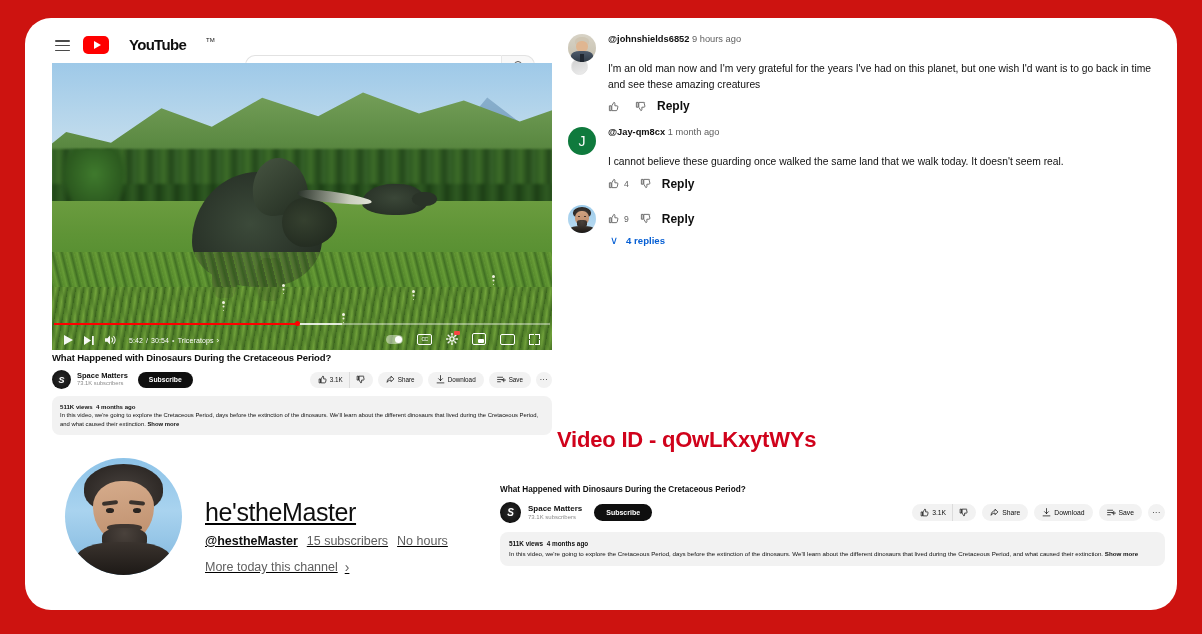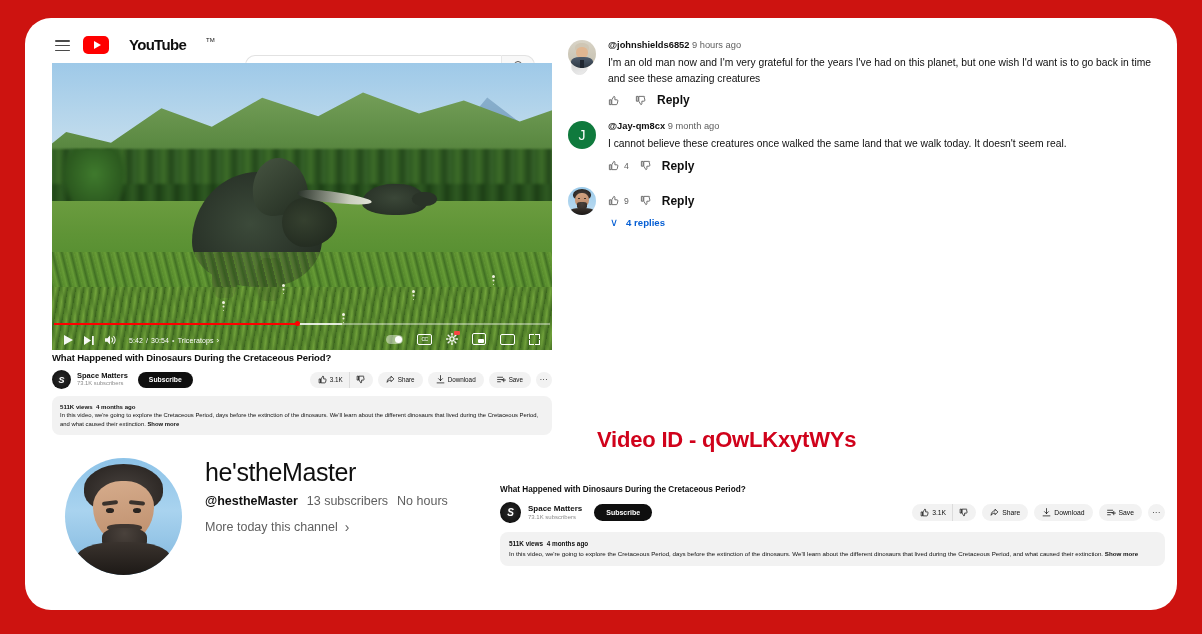--- a/index.html
+++ b/index.html
@@ -236,21 +236,21 @@
   .pill.split-right { border-radius: 0 11px 11px 0; padding-left:6px; border-left:1px solid #dcdcdc; }
   .pill.round { width:16px; padding:0; justify-content:center; border-radius:50%; font-size:7px; letter-spacing:.5px;}
   .desc-box {
     margin-top: 7px; background:#f2f2f2; border-radius:8px;
     padding: 6px 8px; font-size:5.9px; color:#0f0f0f; line-height:1.5;
   }
   .desc-stats { font-weight:bold; font-size:6.1px; }
   .show-more { font-weight:bold; }
 
   
-  #profile { position:absolute; left: 40px; top: 440px; display:flex; align-items:flex-start; }
+  #profile { position:absolute; left: 40px; top: 440px; display:flex; align-items:flex-end;text-decoration:underline; }
   #profile-avatar {
     width:117px; height:117px; border-radius:50%;
     overflow:hidden; position:relative;
     background: linear-gradient(180deg,#8dc3e8 0%, #a9d3ef 45%, #7fb6dd 100%);
     flex: none;
   }
   .pa-hair { position:absolute; left:16%; top:5%; width:68%; height:42%; background: radial-gradient(ellipse at 50% 60%, #4a4440 0%, #2f2a27 70%, #23201e 100%); border-radius:50% 50% 42% 42%; }
   .pa-face { position:absolute; left:24%; top:20%; width:52%; height:52%; background: linear-gradient(170deg,#d6ac8c,#bd8e6c); border-radius:46% 46% 48% 48% / 42% 42% 58% 58%; }
   .pa-brow-l { position:absolute; left:32%; top:37%; width:14%; height:3.5%; background:#3a322c; border-radius:2px; transform:rotate(-7deg); }
   .pa-brow-r { position:absolute; left:55%; top:37%; width:14%; height:3.5%; background:#3a322c; border-radius:2px; transform:rotate(6deg); }
@@ -261,27 +261,27 @@
   .pa-body { position:absolute; left:10%; bottom:0; width:80%; height:28%; background: linear-gradient(180deg,#3a332e,#1d1916); border-radius:44% 44% 0 0; }
   #profile-text { margin-left: 23px; }
   .profile-title { font-size: 25px; color:#0f0f0f; letter-spacing:-0.4px; }
   .profile-sub { margin-top: 7px; font-size: 12.5px; color:#0f0f0f; display:flex; gap:9px; align-items:center; }
   .profile-sub .handle { font-weight:bold; }
   .profile-sub .muted { color:#606060; }
   .profile-more { margin-top: 11px; font-size: 12.5px; color:#606060; display:flex; align-items:center; gap:7px; cursor:pointer; }
   .chev-r { font-size: 14px; }
 
   
-  #comments { position:absolute; left: 543px; top: 22px; width: 600px; }
+  #comments { position:absolute; left: 543px; top: 16px; width: 600px; }
   .comment { display:flex; margin-bottom: 14px; }
   .c-avatar { width:28px; height:28px; border-radius:50%; flex:none; overflow:hidden; position:relative; }
   .c-body { margin-left:12px; flex:1; }
   .c-head { font-size: 9.3px; color:#606060; line-height:1.2; }
   .c-head .c-author { font-weight:bold; color:#0f0f0f; }
-  .c-text { margin-top: 4px; font-size: 10.3px; color:#0f0f0f; line-height:1.5; }
+  .c-text { margin-top: 16px; font-size: 10.3px; color:#0f0f0f; line-height:1.5; }
   .c-actions { margin-top: 7px; display:flex; align-items:center; gap:11px; }
   .c-act { display:flex; align-items:center; gap:5px; cursor:pointer; font-size:8.6px; color:#606060; }
   .c-reply { font-size:12px; font-weight:bold; color:#0f0f0f; cursor:pointer; }
   .replies-link {
     margin-top: 8px; margin-left: 2px; display:flex; align-items:center; gap:8px;
     color:#065fd4; font-size:9.6px; font-weight:bold; cursor:pointer;
   }
   .chev-d { font-size: 11px; font-weight: normal; }
 
   
@@ -299,21 +299,21 @@
   .av-hesthe { background: linear-gradient(180deg,#9ccbea 0%, #bcdcf2 100%); }
   .av-hesthe .hh { position:absolute; left:18%; top:8%; width:64%; height:40%; background: radial-gradient(ellipse at 50% 60%, #4a4440 0%, #2b2623 75%); border-radius:50% 50% 40% 40%; }
   .av-hesthe .ff { position:absolute; left:26%; top:22%; width:48%; height:50%; background: linear-gradient(170deg,#d2a482,#b9886a); border-radius:46%; }
   .av-hesthe .el { position:absolute; left:35%; top:41%; width:8%; height:5%; background:#241f1c; border-radius:50%; }
   .av-hesthe .er { position:absolute; left:57%; top:41%; width:8%; height:5%; background:#241f1c; border-radius:50%; }
   .av-hesthe .bd { position:absolute; left:31%; top:56%; width:38%; height:26%; background: radial-gradient(ellipse at 50% 20%, #4a423c, #2e2825); border-radius:36% 36% 52% 52%; }
   .av-hesthe .bo { position:absolute; left:8%; bottom:0; width:84%; height:24%; background: linear-gradient(180deg,#3a332e,#1b1714); border-radius:44% 44% 0 0; }
 
   
   #video-id {
-    position: absolute; left: 572px; top: 409px;
+    position: absolute; left: 532px; top: 409px;
     font-size: 22px; font-weight: bold; color:#d0021b;
     letter-spacing: -0.2px;
   }
 
   
   #br-panel { position:absolute; left: 475px; top: 467px; width: 665px; }
   .br-title { font-size: 8.2px; font-weight:bold; color:#0f0f0f; }
   .br-row { display:flex; align-items:center; margin-top: 8px; }
   .br-avatar {
     width:21px; height:21px; border-radius:50%;
@@ -530,21 +530,21 @@
         <span class="pa-eye-l"></span>
           <span class="pa-eye-r"></span>
         <span class="pa-stache"></span>
           <span class="pa-beard"></span>
         <span class="pa-body"></span>
       </div>
       <div id="profile-text">
         <div class="profile-title">he'stheMaster</div>
         <div class="profile-sub">
           <span class="handle">@hestheMaster</span>
-          <span class="muted">13 subscribers</span>
+          <span class="muted">15 subscribers</span>
           <span class="muted">No hours</span>
         </div>
         <div class="profile-more">
           <span>More today this channel</span>
           <span class="chev-r">›</span>
         </div>
       </div>
     </div>
 
     <div id="comments">
@@ -577,23 +577,23 @@
             <span class="c-reply">Reply</span>
           </div>
         </div>
       </div>
 
       <div class="comment">
         <div class="c-avatar av-jay">J</div>
         <div class="c-body">
           <div class="c-head">
             <span class="c-author">@Jay-qm8cx</span>
-            <span>9 month ago</span>
+            <span>1 month ago</span>
           </div>
-          <div class="c-text">I cannot believe these creatures once walked the same land that we walk today. It doesn't seem real.</div>
+          <div class="c-text">I cannot believe these guarding once walked the same land that we walk today. It doesn't seem real.</div>
           <div class="c-actions">
             <span class="c-act">
               <svg width="11" height="11" viewBox="0 0 16 16">
                   <path d="M2 7h2.5v7H2zM5.5 7l3-5c1 0 1.5.6 1.5 1.5V7h3.2c.8 0 1.4.8 1.2 1.6l-1 4.2c-.1.7-.7 1.2-1.4 1.2H5.5z" fill="none" stroke="#606060" stroke-width="1.3" stroke-linejoin="round"></path>
                 </svg>
               <span>4</span>
             </span>
             <span class="c-act">
               <svg width="11" height="11" viewBox="0 0 16 16">
                   <path d="M2 9h2.5V2H2zM5.5 9l3 5c1 0 1.5-.6 1.5-1.5V9h3.2c.8 0 1.4-.8 1.2-1.6l-1-4.2C14.3 2.5 13.7 2 13 2H5.5z" fill="none" stroke="#606060" stroke-width="1.3" stroke-linejoin="round"></path>

